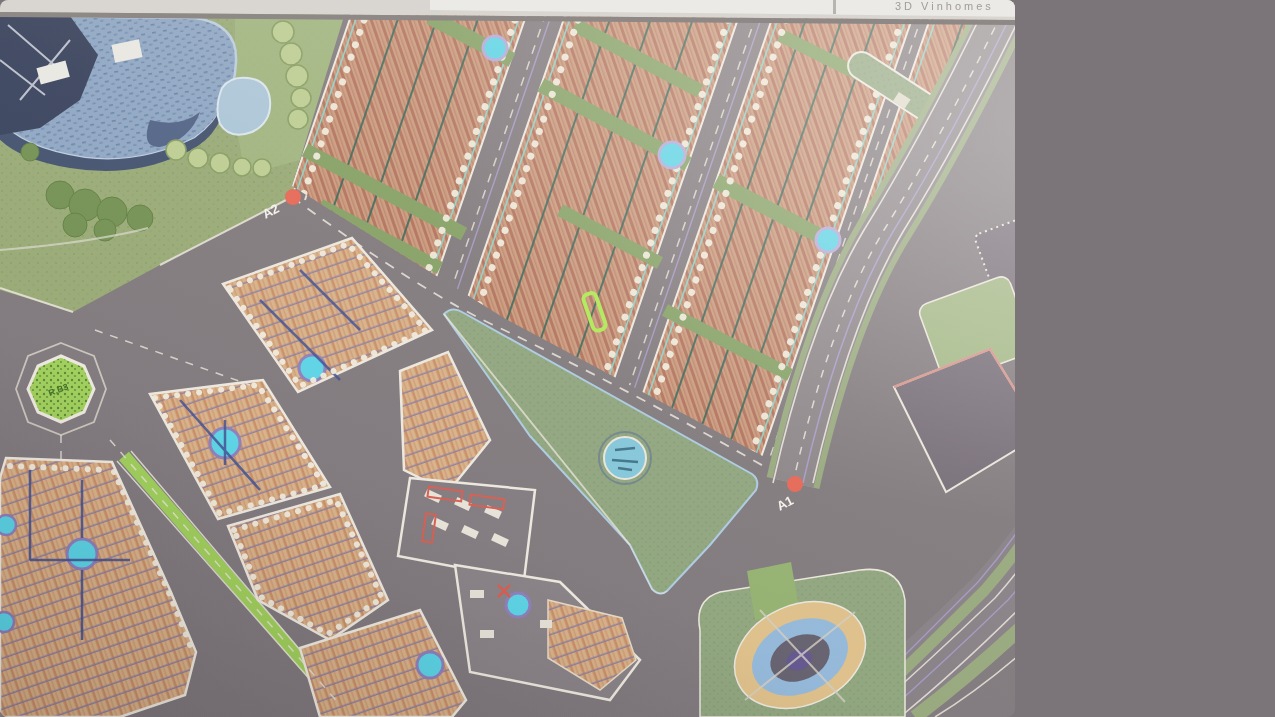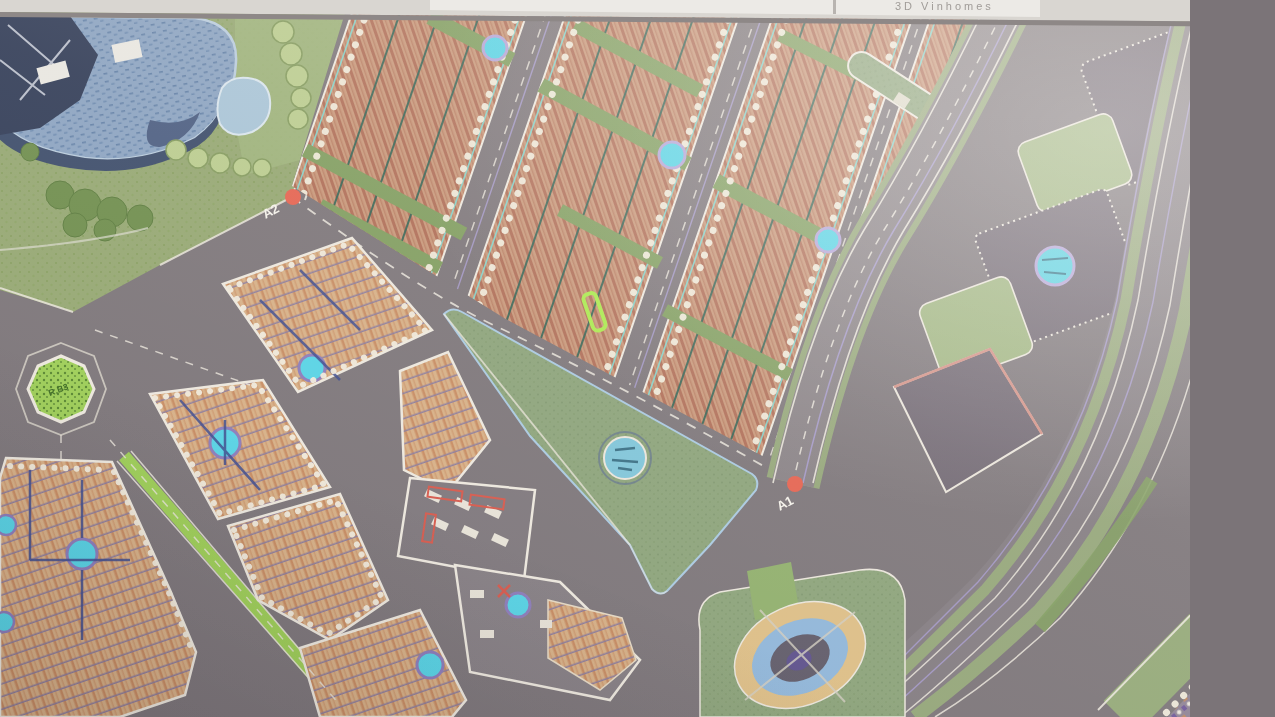--- a/index.html
+++ b/index.html
@@ -1,16 +1,16 @@
 <!DOCTYPE html>
 <html><head>
 <meta charset="utf-8">
 <style>
   html,body{margin:0;padding:0;background:#7b7478;}
-  #wrap{width:1190px;height:717px;overflow:hidden;position:relative;font-family:"Liberation Sans",sans-serif;}
+  #wrap{width:1015px;height:717px;overflow:hidden;position:relative;font-family:"Liberation Sans",sans-serif;border-radius:8px;}
 </style>
 </head>
 <body>
 <div id="wrap">
 <svg width="1275" height="717" viewBox="0 0 1275 717" xmlns="http://www.w3.org/2000/svg">
 <defs>
   <pattern id="patStrip" width="9" height="9" patternUnits="userSpaceOnUse" patternTransform="rotate(-19)">
     <rect width="9" height="9" fill="#c79678"></rect>
     <rect x="1" width="3.0" height="9" fill="#ae6c55"></rect>
     <rect x="6" width="1.4" height="9" fill="#b97f63"></rect>

